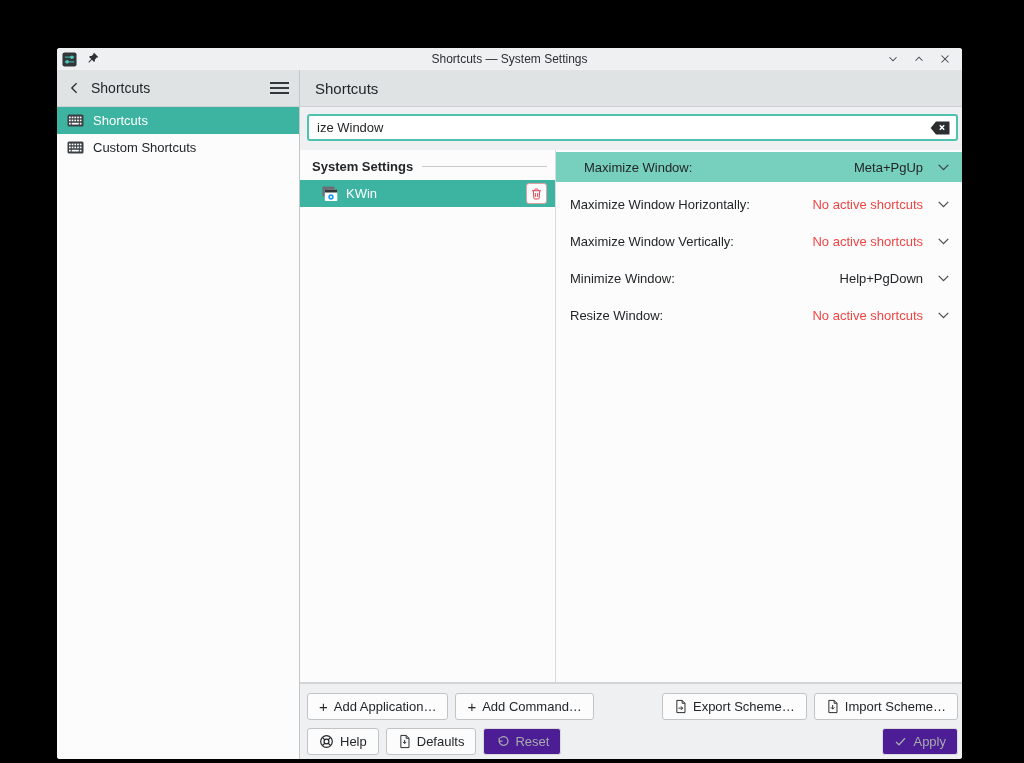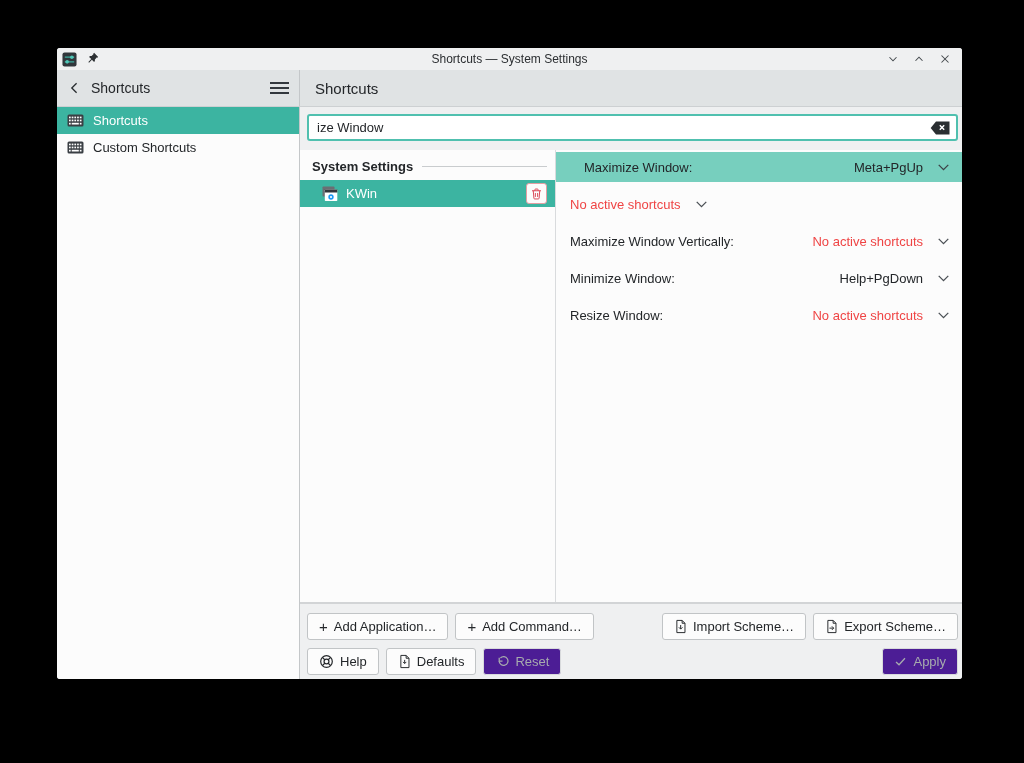--- a/index.html
+++ b/index.html
@@ -1,19 +1,19 @@
 <!DOCTYPE html>
 <html><head>
 <meta charset="utf-8">
 <style>
   * { margin:0; padding:0; box-sizing:border-box; }
   html,body { width:1024px; height:763px; background:#000; overflow:hidden;
               font-family:"Liberation Sans", sans-serif; }
   .window {
-    position:absolute; left:57px; top:48px; width:905px; height:631px;
+    position:absolute; left:57px; top:48px; width:905px; height:711px;
     background:#eff0f1; border-radius:3px; overflow:hidden;
     box-shadow:0 12px 48px 10px rgba(0,0,0,0.9);
     display:flex; flex-direction:column;
   }
   
   .titlebar { height:22px; flex:0 0 22px; display:flex; align-items:center;
               background:#eff0f1; position:relative; }
   .tb-left { display:flex; align-items:center; gap:8px; padding-left:5px; z-index:2; }
   .tb-title { position:absolute; left:0; right:0; text-align:center;
               font-size:12px; color:#2b2e31; }
@@ -237,20 +237,21 @@
           <div class="sc-row selected">
             <span class="label">Maximize Window:</span>
             <span class="value">Meta+PgUp</span>
             <span>
               <svg width="17" height="17" viewBox="0 0 16 16" fill="none" stroke="#3c4146" stroke-width="1.2">
                 <polyline points="3.5,5.5 8,10 12.5,5.5"></polyline>
                 </svg>
             </span>
           </div>
           <div class="sc-row">
+            <span class="label">Maximize Window Horizontally:</span>
             <span class="value none">No active shortcuts</span>
             <span>
               <svg width="17" height="17" viewBox="0 0 16 16" fill="none" stroke="#4a4f54" stroke-width="1.2">
                 <polyline points="3.5,5.5 8,10 12.5,5.5"></polyline>
                 </svg>
             </span>
           </div>
           <div class="sc-row">
             <span class="label">Maximize Window Vertically:</span>
             <span class="value none">No active shortcuts</span>
@@ -285,39 +286,39 @@
         <div class="btn-row">
           <button class="btn">
             <span class="plus">+</span>
             <span>Add Application…</span>
           </button>
           <button class="btn">
             <span class="plus">+</span>
             <span>Add Command…</span>
           </button>
           <span class="grow"></span>
+          <button class="btn">
+            <span>
+              <svg width="13" height="15" viewBox="0 0 16 18" fill="none" stroke="#26292c" stroke-width="1.2">
+                <path d="M3.5 1.5h6.5l3.5 3.5v11.5h-10z"></path>
+                <path d="M10 1.5V5h3.5"></path>
+                <path d="M5.5 11h5M8.5 8.8l2.2 2.2-2.2 2.2"></path>
+              </svg>
+            </span>
+            <span>Export Scheme…</span>
+          </button>
           <button class="btn">
             <span>
               <svg width="13" height="15" viewBox="0 0 16 18" fill="none" stroke="#26292c" stroke-width="1.2">
                 <path d="M3.5 1.5h6.5l3.5 3.5v11.5h-10z"></path>
                 <path d="M10 1.5V5h3.5"></path>
                 <path d="M6 10l2.2 2.2L10.4 10M8.2 7.2v5"></path>
               </svg>
             </span>
             <span>Import Scheme…</span>
-          </button>
-          <button class="btn">
-            <span>
-              <svg width="13" height="15" viewBox="0 0 16 18" fill="none" stroke="#26292c" stroke-width="1.2">
-                <path d="M3.5 1.5h6.5l3.5 3.5v11.5h-10z"></path>
-                <path d="M10 1.5V5h3.5"></path>
-                <path d="M5.5 11h5M8.5 8.8l2.2 2.2-2.2 2.2"></path>
-              </svg>
-            </span>
-            <span>Export Scheme…</span>
           </button>
         </div>
         <div class="btn-row">
           <button class="btn">
             <span>
               <svg width="15" height="15" viewBox="0 0 16 16" fill="none" stroke="#26292c" stroke-width="1.3">
                 <circle cx="8" cy="8" r="6.2"></circle>
                 <circle cx="8" cy="8" r="2.6"></circle>
                 <g transform="rotate(45 8 8)">
                   <path d="M8 1.8v3.6M8 10.6v3.6M1.8 8h3.6M10.6 8h3.6"></path>

